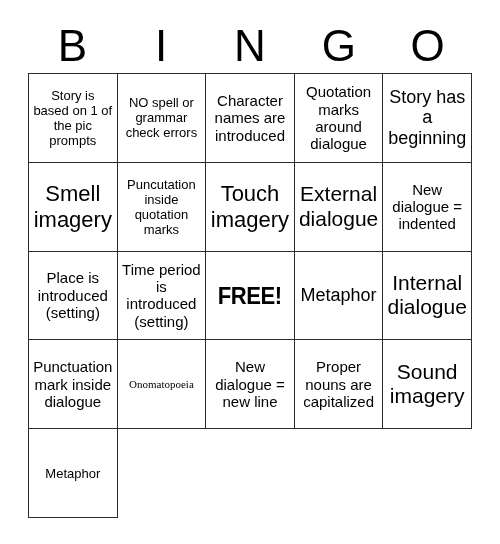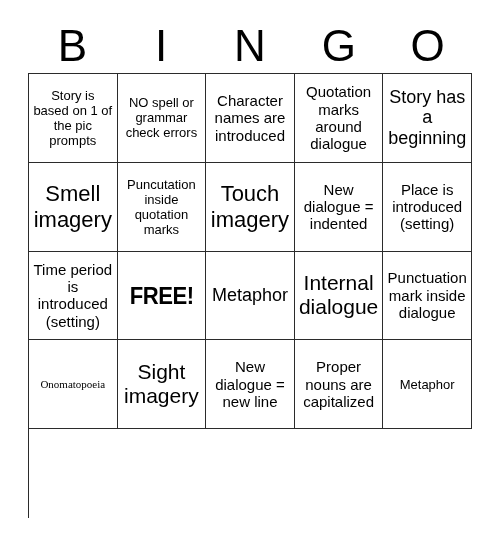--- a/index.html
+++ b/index.html
@@ -128,20 +128,23 @@
       </div>
       <div class="bingo-cell sz-xxl">
         <span class="cell-text">Smell imagery</span>
       </div>
       <div class="bingo-cell sz-sm">
         <span class="cell-text">Puncutation inside quotation marks</span>
       </div>
       <div class="bingo-cell sz-xxl">
         <span class="cell-text">Touch imagery</span>
       </div>
+      <div class="bingo-cell sz-xl">
+        <span class="cell-text">External dialogue</span>
+      </div>
       <div class="bingo-cell sz-md">
         <span class="cell-text">New dialogue = indented</span>
       </div>
       <div class="bingo-cell sz-md">
         <span class="cell-text">Place is introduced (setting)</span>
       </div>
       <div class="bingo-cell sz-md">
         <span class="cell-text">Time period is introduced (setting)</span>
       </div>
       <div class="bingo-cell free-cell">
@@ -152,27 +155,27 @@
       </div>
       <div class="bingo-cell sz-xl">
         <span class="cell-text">Internal dialogue</span>
       </div>
       <div class="bingo-cell sz-md">
         <span class="cell-text">Punctuation mark inside dialogue</span>
       </div>
       <div class="bingo-cell sz-xs">
         <span class="cell-text">Onomatopoeia</span>
       </div>
-      <div class="bingo-cell sz-xl">
-        <span class="cell-text">Sight imagery</span>
-      </div>
       <div class="bingo-cell sz-md">
         <span class="cell-text">New dialogue = new line</span>
       </div>
       <div class="bingo-cell sz-md">
         <span class="cell-text">Proper nouns are capitalized</span>
+      </div>
+      <div class="bingo-cell sz-xl">
+        <span class="cell-text">Sound imagery</span>
       </div>
       <div class="bingo-cell sz-sm">
         <span class="cell-text">Metaphor</span>
       </div>
     </div>
 
 </div>
 
 </body></html>

